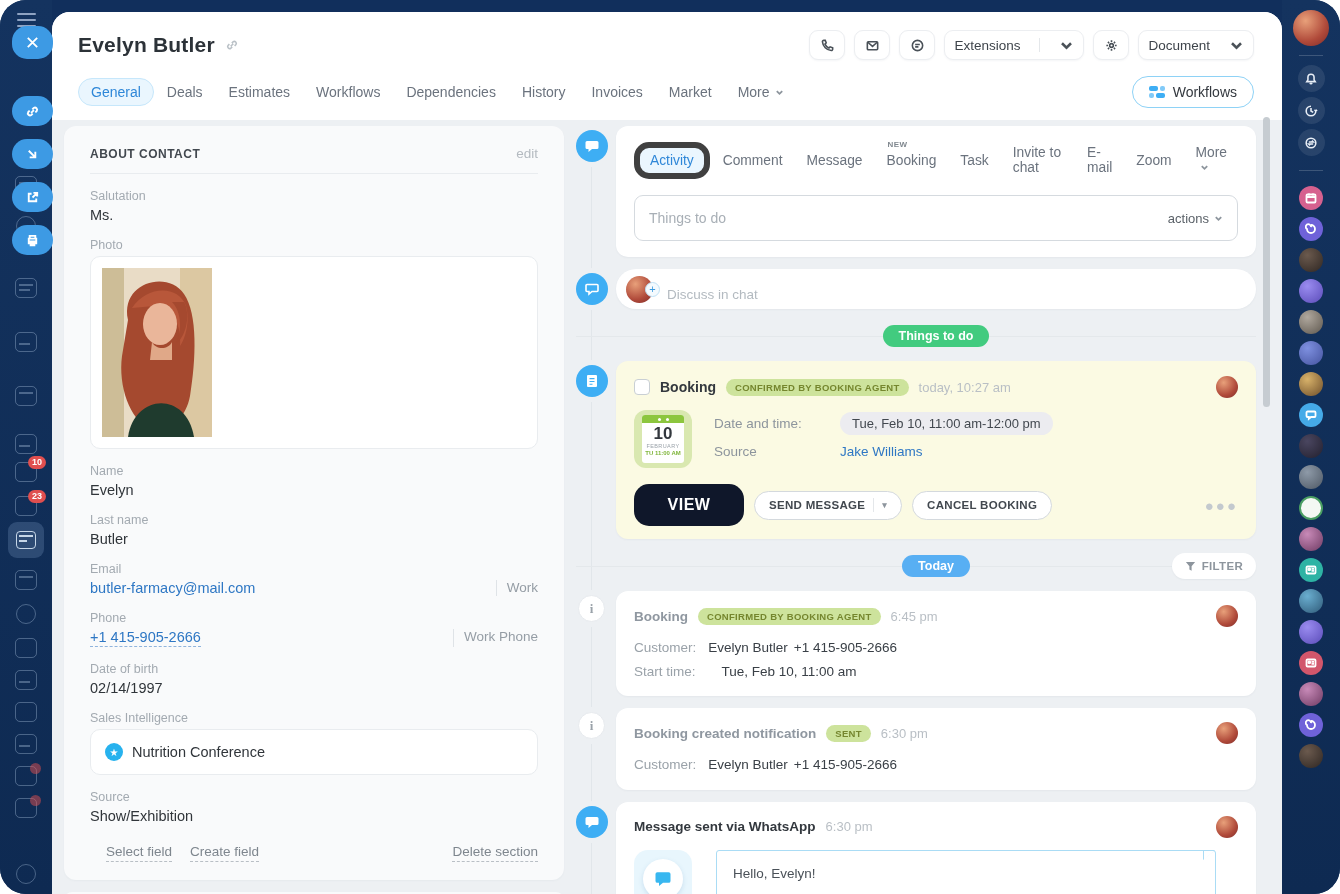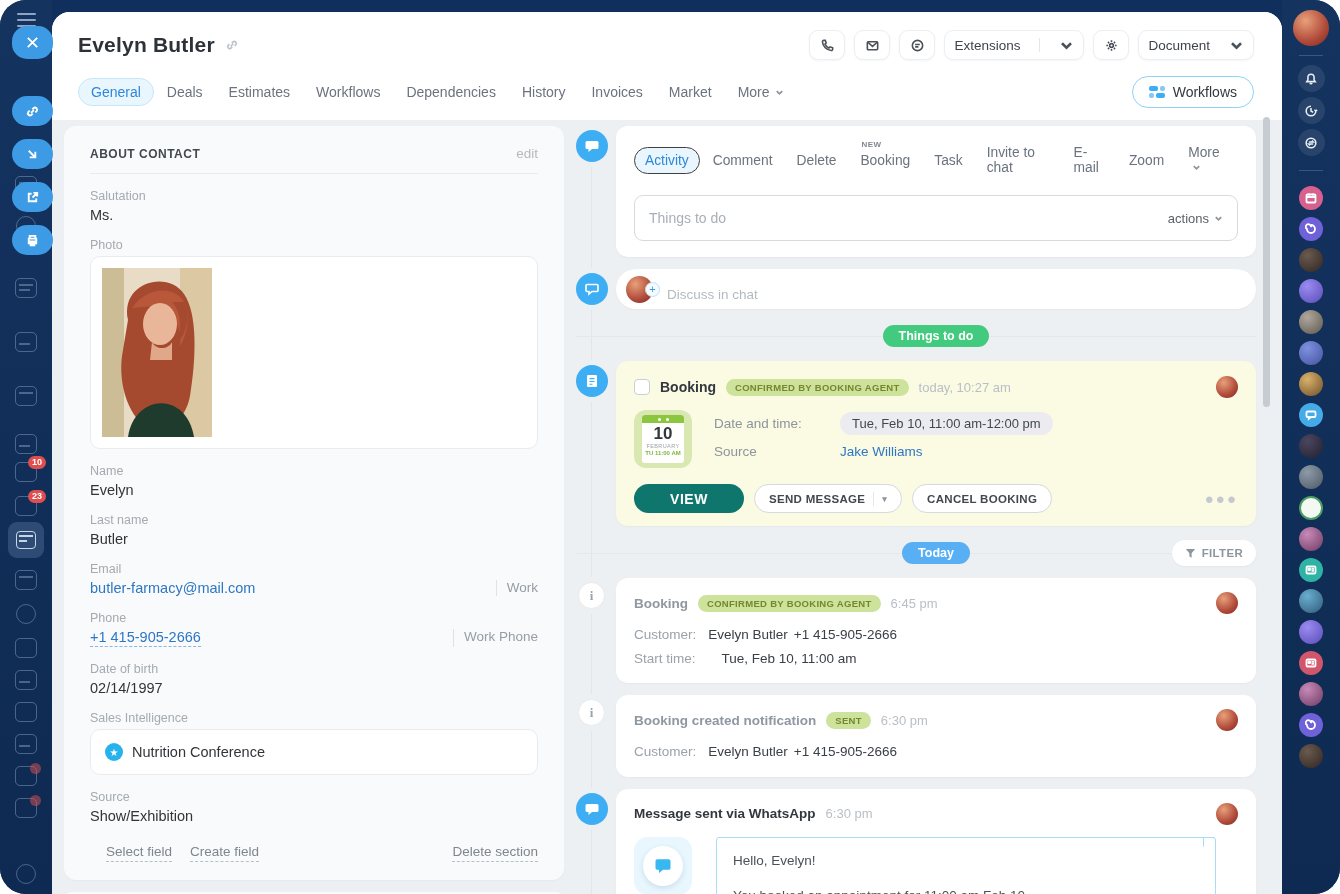--- a/index.html
+++ b/index.html
@@ -121,21 +121,21 @@
     background:#3eaef4; display:flex; align-items:center; justify-content:center;
     box-shadow:0 0 0 5px #edf0f3; z-index:2; }
   .t-ic svg { width:16px; height:16px; fill:#fff; stroke:none; }
   .t-ic.small-i { width:27px; height:27px; left:-38px; background:#fff; border:1px solid #e7eaee;
     color:#9aa2a9; font-size:13px; font-weight:700; font-family:"Liberation Serif", serif; }
   .s-card { flex:1; background:#fff; border-radius:12px; box-shadow:0 1px 2px rgba(60,80,100,.05); }
 
   .composer { padding:13px 18px 16px; }
   .c-tabs { display:flex; align-items:center; gap:2px; }
   .c-tab { position:relative; font-size:13.8px; color:#6b737e; padding:6px 11px; border-radius:15px; cursor:pointer; }
-  .c-tab.active { background:#eaf6fe; border:1px solid #404040; color:#2e87d8; padding:5px 10px; }
+  .c-tab.active { background:#eaf6fe; border:6px solid #404040; color:#2e87d8; padding:5px 10px; }
   .c-tab .new-badge { position:absolute; top:-7px; left:12px; font-size:8px; font-weight:700;
     letter-spacing:.5px; color:#80888f; }
   .todo-input-wrap { position:relative; margin-top:14px; border:1px solid #d5dadf; border-radius:9px;
     height:46px; display:flex; align-items:center; padding:0 14px; }
   .todo-input { flex:1; border:none; outline:none; font-size:14px; color:#30353a; background:transparent;
     font-family:"Liberation Sans", sans-serif; }
   .todo-input::placeholder { color:#a8afb6; }
   .actions-lbl { font-size:13px; color:#5a6168; display:flex; align-items:center; gap:5px; cursor:pointer; }
 
   .discuss { border-radius:20px; height:40px; display:flex; align-items:center; padding:0 8px; }
@@ -176,22 +176,22 @@
   .cal-top { height:8px; background:#8cc63e; display:flex; align-items:center; justify-content:center; gap:5px; }
   .cal-top i { width:3px; height:3px; border-radius:50%; background:#fff; }
   .cal-day { font-size:17px; font-weight:700; color:#33383e; line-height:19px; margin-top:1px; }
   .cal-month { font-size:5.5px; color:#9aa2a9; letter-spacing:.4px; }
   .cal-slot { font-size:6px; font-weight:700; color:#7fb53a; margin-top:1px; }
   .bc-rows { padding-top:2px; }
   .bc-r { display:flex; align-items:center; margin-bottom:9px;gap:30px; }
   .bc-lbl { width:96px; font-size:13.5px; color:#8d959d; flex:0 0 96px; }
   .dt-pill { background:#ececf0; border-radius:12px; font-size:13px; color:#42484f; padding:4px 12px; }
   .bc-foot { display:flex; align-items:center; gap:10px; margin-top:16px; }
-  .btn-view { background:#0f766e; color:#fff; font-size:14px; font-weight:700; letter-spacing:.5px;
-    border:none; border-radius:15px; height:29px; width:110px; cursor:pointer; }
+  .btn-view { background:#0f172a; color:#fff; font-size:16px; font-weight:700; letter-spacing:.5px;
+    border:none; border-radius:15px; height:42px; width:110px; cursor:pointer; }
   .btn-outline { background:#fff; border:1px solid #d4d9dd; border-radius:15px; height:29px;
     display:flex; align-items:center; gap:8px; padding:0 14px; font-size:11.5px; font-weight:700;
     color:#42484f; letter-spacing:.3px; cursor:pointer; }
   .caret { color:#8d959d; font-size:9px; }
   .bc-dots { margin-left:auto; color:#c3c9ce; font-size:15px; letter-spacing:2px; cursor:pointer; }
 
   .event-card { padding:14px 18px 13px; }
   .ev-head { display:flex; align-items:center; gap:10px; }
   .ev-title { font-size:13.5px; font-weight:700; color:#8f97a0; }
   .ev-title.dark { color:#33383e; }
@@ -481,21 +481,21 @@
         <div class="s-row">
           <div class="t-ic">
             <svg viewBox="0 0 16 16">
                 <path d="M3 3 H13 A1.5 1.5 0 0 1 14.5 4.5 V9.5 A1.5 1.5 0 0 1 13 11 H8 L4.5 14 V11 H3 A1.5 1.5 0 0 1 1.5 9.5 V4.5 A1.5 1.5 0 0 1 3 3 Z"></path>
               </svg>
           </div>
           <div class="s-card composer">
             <div class="c-tabs">
               <div class="c-tab active"><span>Activity</span></div>
               <div class="c-tab"><span>Comment</span></div>
-              <div class="c-tab"><span>Delete</span></div>
+              <div class="c-tab"><span>Message</span></div>
               <div class="c-tab">
                 <span class="new-badge">NEW</span>
                 <span>Booking</span>
               </div>
               <div class="c-tab"><span>Task</span></div>
               <div class="c-tab"><span>Invite to chat</span></div>
               <div class="c-tab"><span>E-mail</span></div>
               <div class="c-tab"><span>Zoom</span></div>
               <div class="c-tab"><span>More</span>
                 <svg class="chev" style="margin-left:4px" viewBox="0 0 10 10">

